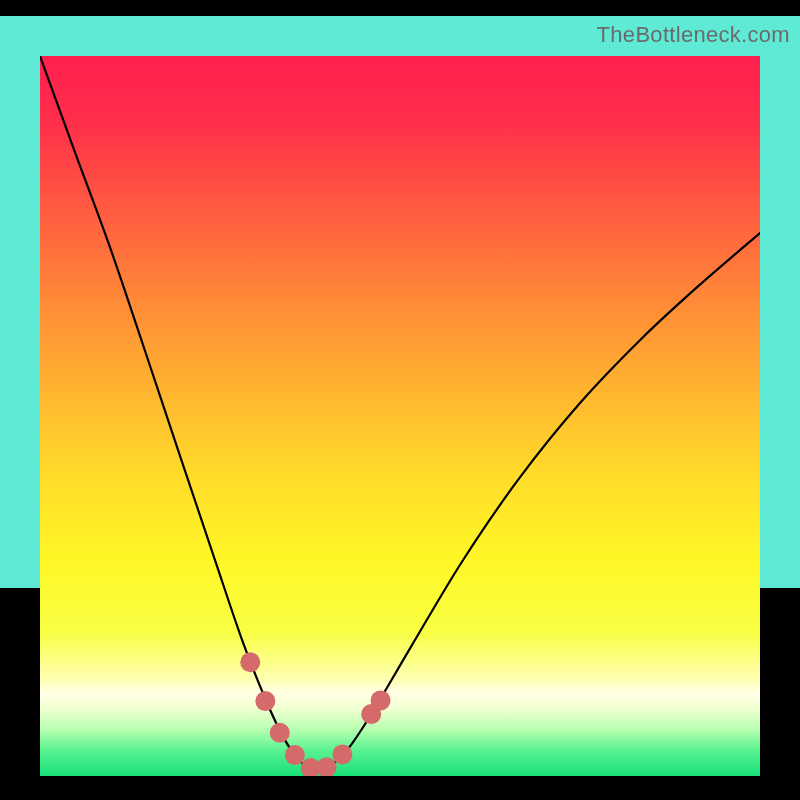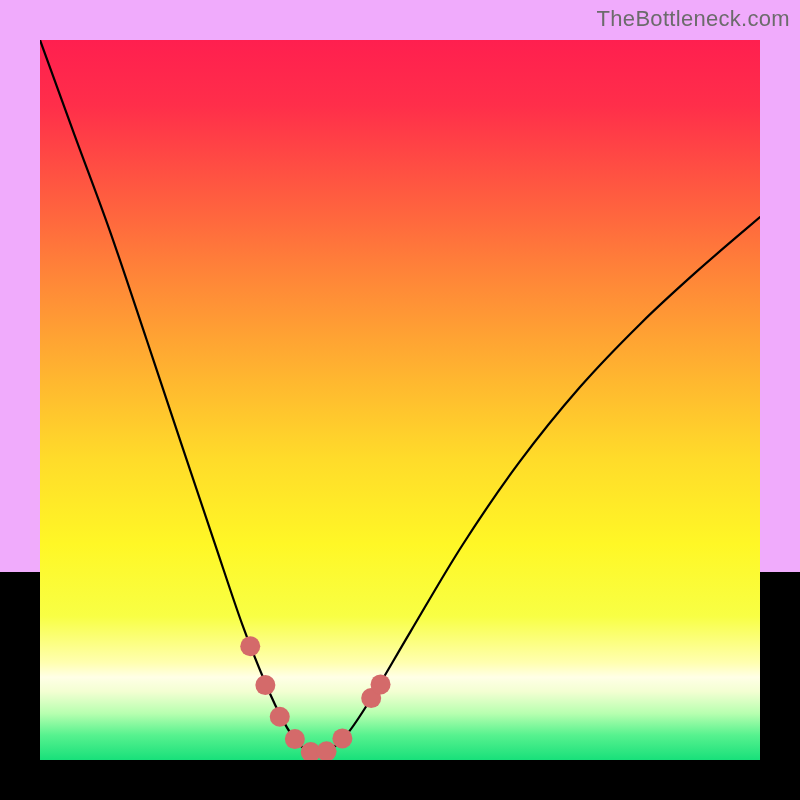--- a/index.html
+++ b/index.html
@@ -7,24 +7,24 @@
     padding: 0;
     width: 800px;
     height: 800px;
     background: #000;
     overflow: hidden;
     font-family: Arial, Helvetica, sans-serif;
   }
   .frame {
     position: absolute;
     left: 0;
-    top: 0;
+    top: 16px;
     width: 800px;
     height: 572px;
-    background: #f0abfc;
+    background: #5eead4;
   }
   .plot-area {
     position: absolute;
     left: 40px;
     top: 40px;
     width: 720px;
     height: 720px;
     overflow: hidden;
   }
   .gradient-bg {

